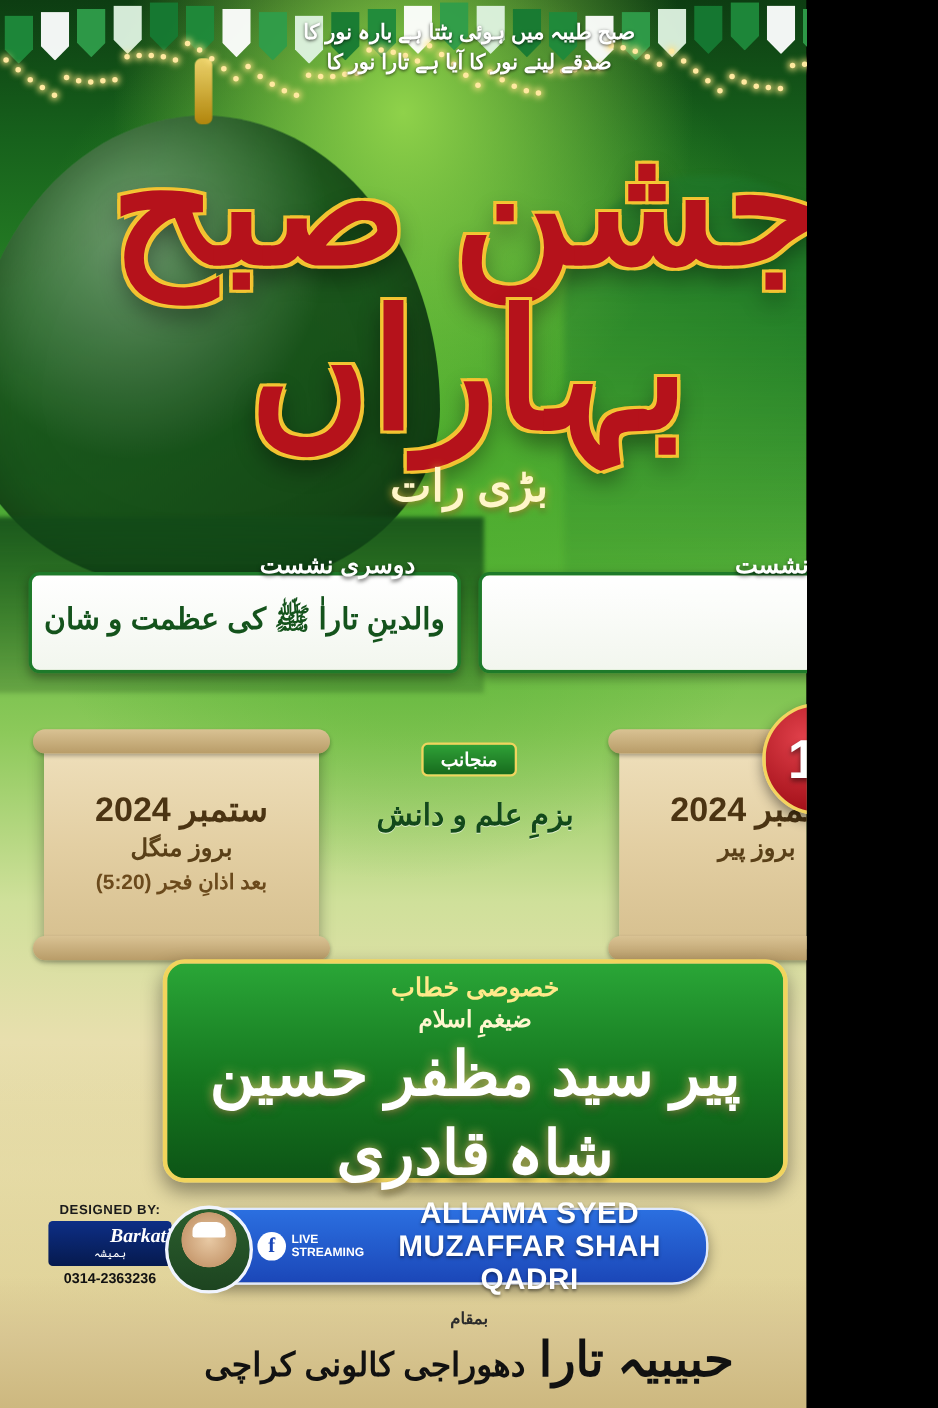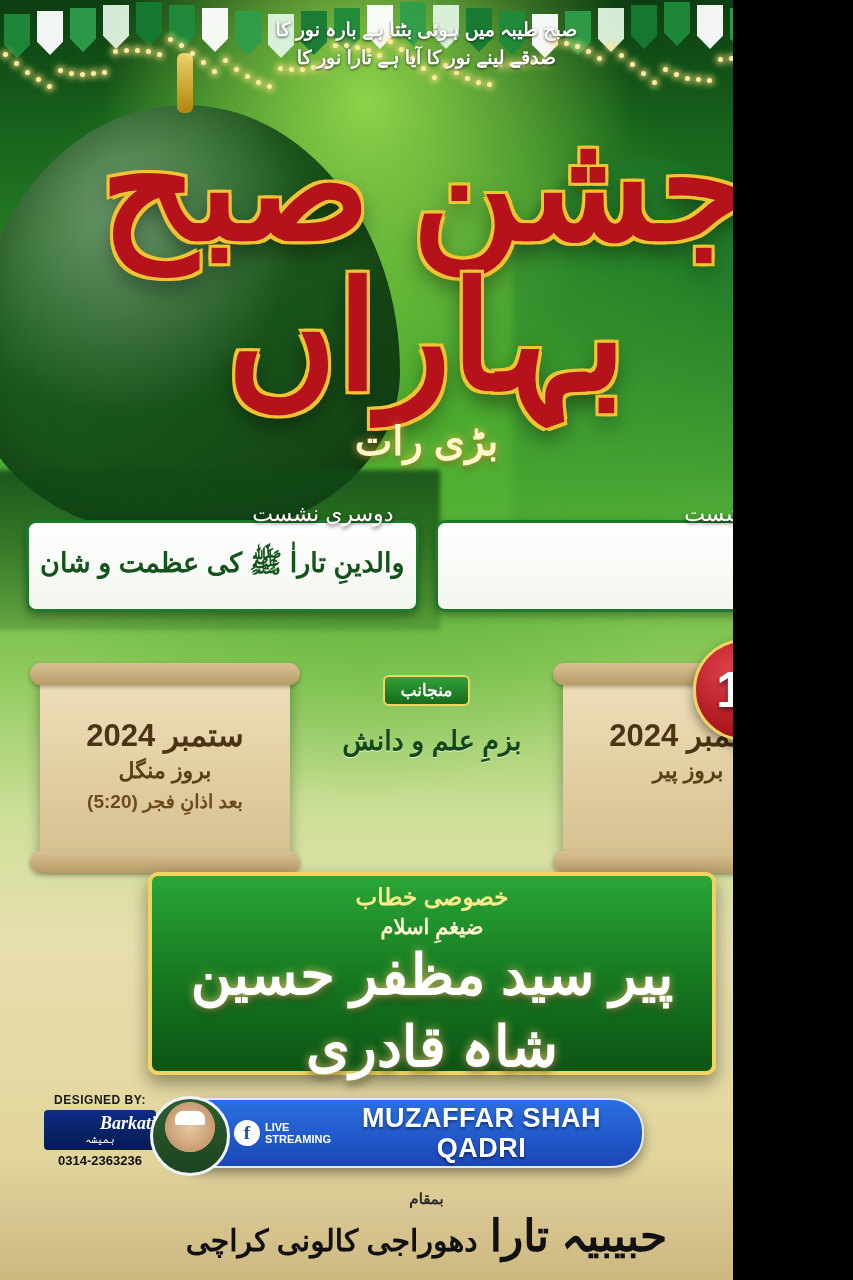--- a/index.html
+++ b/index.html
@@ -172,23 +172,23 @@
     border: 3px solid #1e7a2a;
     box-shadow: 0 4px 10px rgba(0,0,0,0.35);
     display: flex;
     align-items: center;
     justify-content: center;
     direction: rtl;
   }
   .session-label {
     position: absolute;
     top: -22px;
-    right: 22px;
+    right: 38px;
     font-size: 22px;
-    font-weight: normal;
+    font-weight: bold;
     color: #ffffff;
     text-shadow: 0 2px 4px rgba(0,0,0,0.7);
     direction: rtl;
   }
   .session-text {
     font-size: 27px;
     font-weight: bold;
     color: #14531c;
     direction: rtl;
     padding: 0 10px;
@@ -307,21 +307,21 @@
 
   
   .speaker-panel {
     position: absolute;
     top: 872px;
     left: 148px;
     width: 560px;
     height: 195px;
     background: linear-gradient(180deg, #2aa637 0%, #15761f 55%, #0d5516 100%);
     border: 4px solid #f1d45d;
-    border-radius: 10px;
+    border-radius: 20px;
     box-shadow: 0 8px 18px rgba(0,0,0,0.4);
     direction: rtl;
     text-align: center;
   }
   .speaker-kicker {
     margin-top: 8px;
     font-size: 23px;
     font-weight: bold;
     color: #ffe98a;
   }
@@ -658,20 +658,21 @@
       <div class="cap"></div>
     </div>
     <div class="fb-badge">
       <div class="fb-circle">f</div>
       <div class="fb-text">
         <div>LIVE</div>
         <div>STREAMING</div>
       </div>
     </div>
     <div class="live-name">
+      <div>ALLAMA SYED</div>
       <div>MUZAFFAR SHAH QADRI</div>
     </div>
   </div>
 
   <div class="venue">
     <div class="venue-crest">بمقام</div>
     <div class="venue-line">
       <span>حبیبیہ تارا</span>
       <span class="small">دھوراجی کالونی کراچی</span>
     </div>

